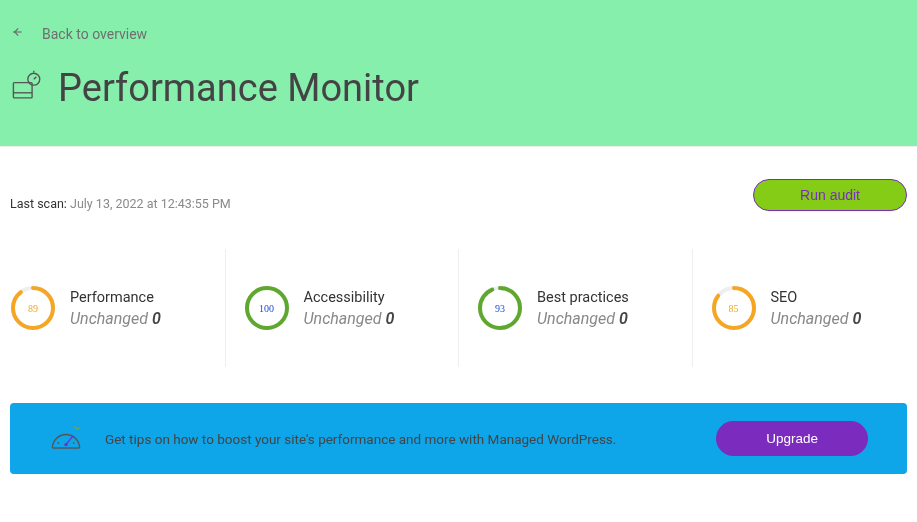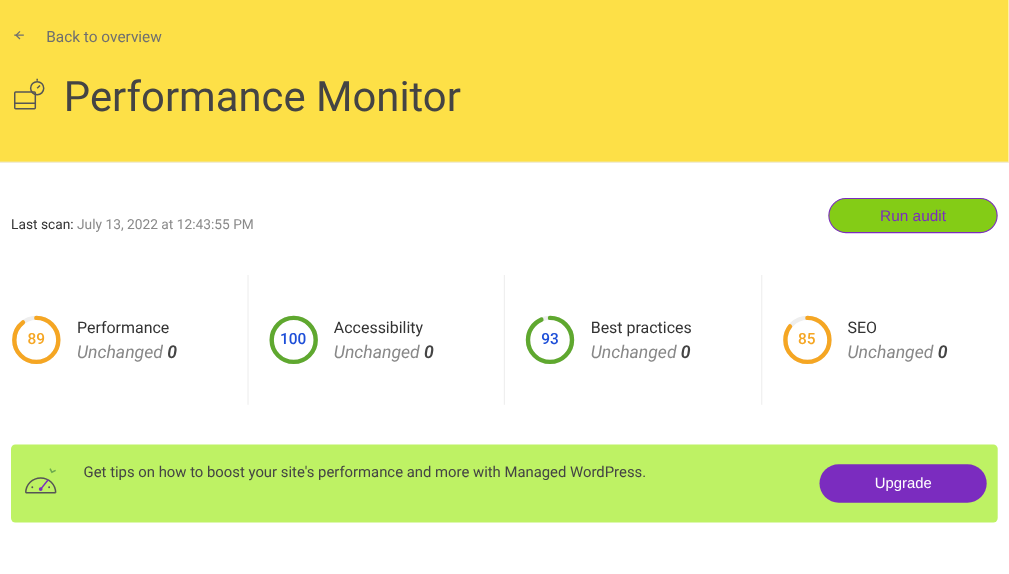--- a/index.html
+++ b/index.html
@@ -3,21 +3,21 @@
 <meta charset="utf-8">
 <style>
   * { box-sizing: border-box; margin: 0; padding: 0; }
   body {
     font-family: -apple-system, BlinkMacSystemFont, "Segoe UI", Roboto, "Helvetica Neue", Arial, sans-serif;
     background: #fff;
     color: #2b2b2b;
     width: 917px;
   }
   .header-area {
-    background: #fde047;
+    background: #86efac;
     padding: 24px 10px 36px 10px;
     border-bottom: 1px solid #eee;
   }
   .back-link {
     display: inline-flex;
     align-items: center;
     gap: 18px;
     color: #6f6f6f;
     font-size: 14px;
     text-decoration: none;
@@ -88,46 +88,47 @@
   }
   .score-ring svg { width: 46px; height: 46px; transform: rotate(-90deg); }
   .score-ring .bg { stroke: #eee; }
   .score-ring .fg { stroke-linecap: round; }
   .score-ring .val {
     position: absolute;
     inset: 0;
     display: flex;
     align-items: center;
     justify-content: center;
-    font-size: 14px;
+    font-size: 10px;
     font-weight: 500;
+    font-family: Liberation Serif, serif;
   }
   .orange .fg { stroke: #f5a623; }
   .orange .val { color: #f5a623; }
   .green .fg { stroke: #5fa82f; }
   .green .val { color: #1d4ed8; }
   .metric-text .name {
     font-size: 14.5px;
     color: #333;
     margin-bottom: 3px;
   }
   .metric-text .delta {
     font-size: 16px;
     color: #888;
     font-style: italic;
   }
   .metric-text .delta b { color: #444; font-weight: 600; }
 
   .upsell-bar {
     margin: 36px 10px 10px 10px;
-    background: #bef264;
+    background: #0ea5e9;
     border-radius: 4px;
-    padding: 18px 10px;
-    display: flex;
-    align-items: flex-start;
+    padding: 18px 39px;
+    display: flex;
+    align-items: center;
     gap: 22px;
   }
   .upsell-text {
     flex: 1;
     font-size: 13.5px;
     color: #444;
   }
   .upgrade-btn {
     background: #7b2cbf;
     color: #fff;

